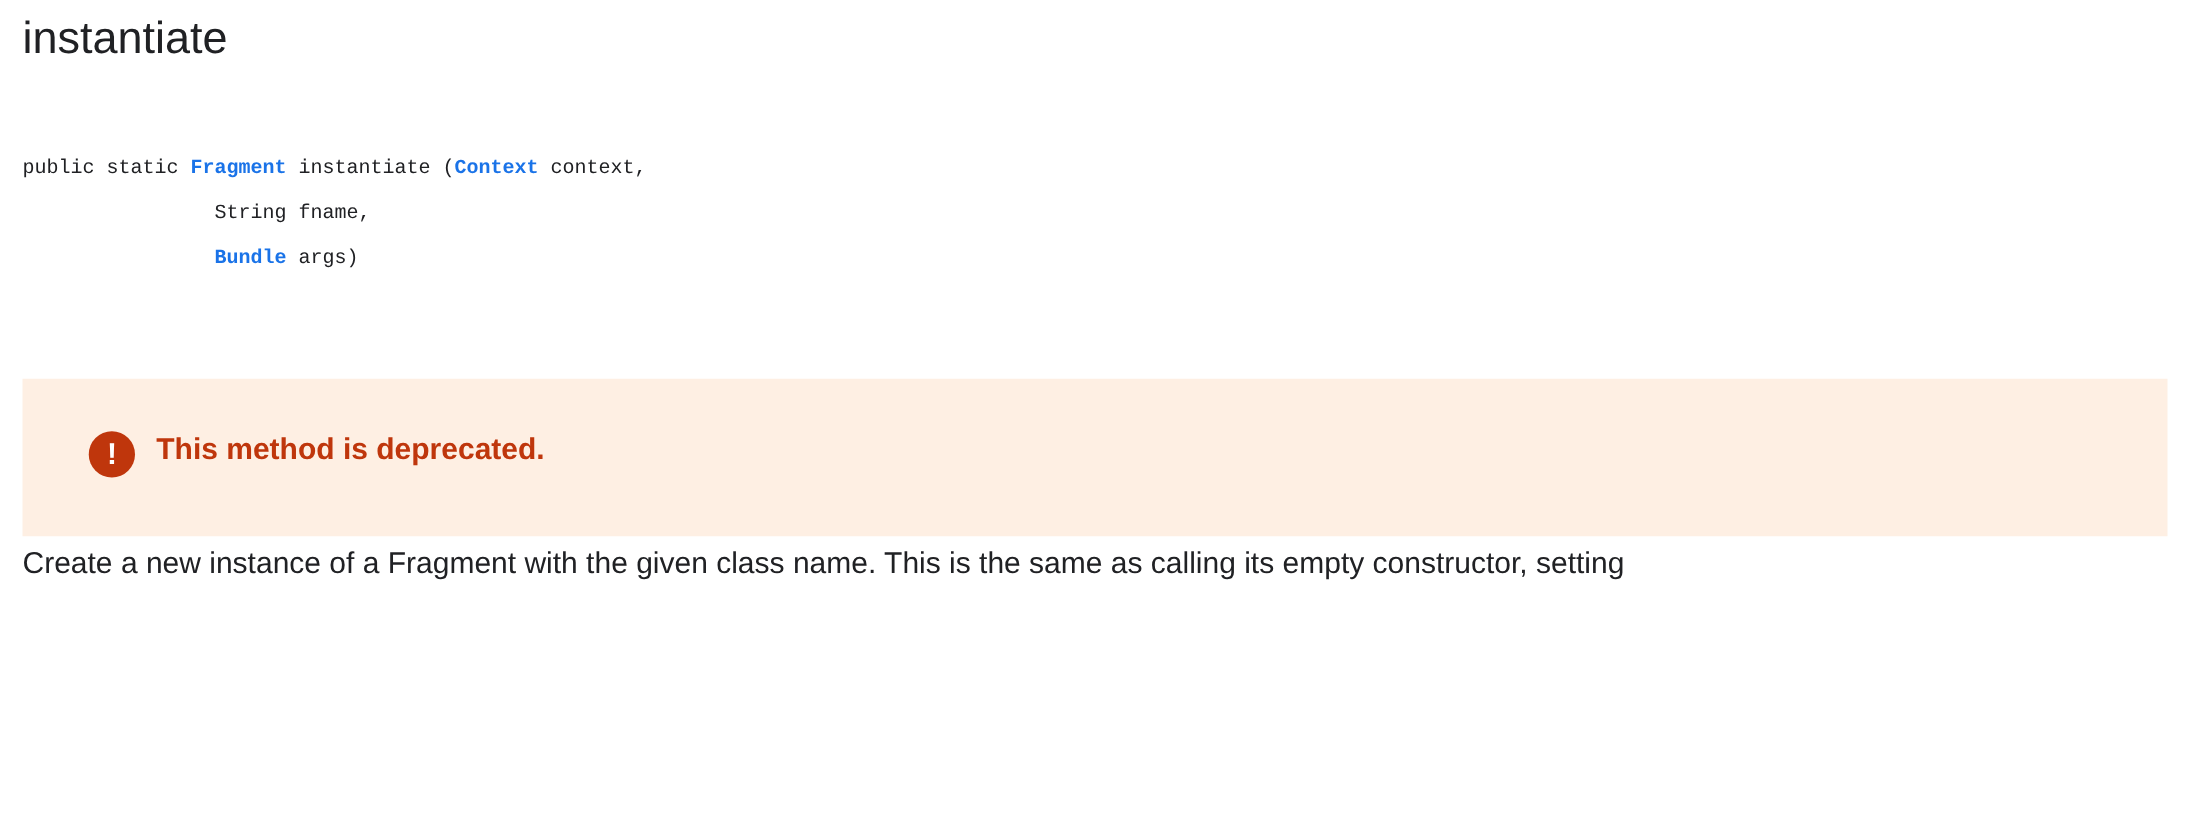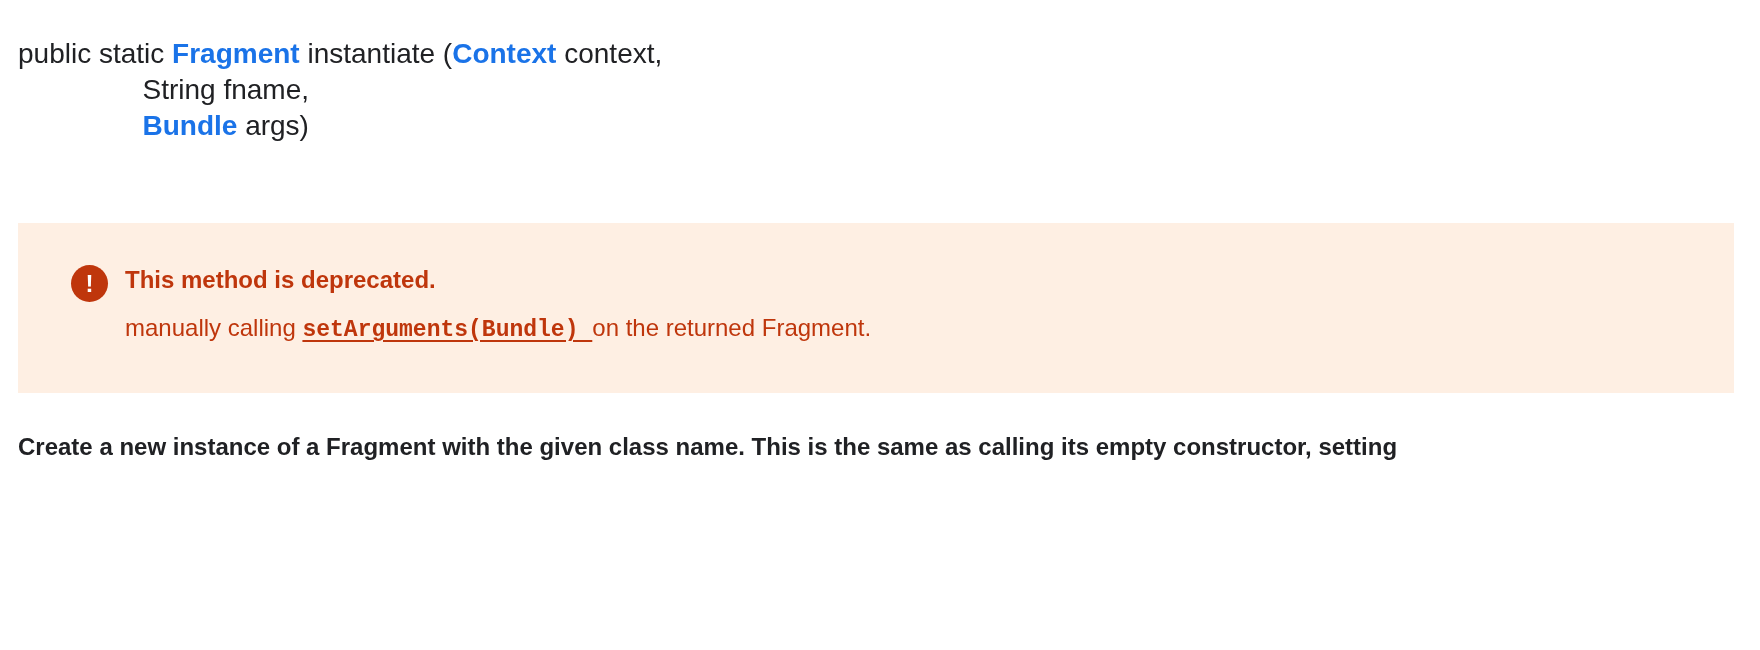--- a/index.html
+++ b/index.html
@@ -18,23 +18,23 @@
     height: 100%;
   }
   h3.method-heading {
     margin: 0;
     font-size: 36px;
     font-weight: 400;
     line-height: 44px;
     color: #202124;
   }
   pre.signature {
-    margin: 28px 0 0 0;
-    font-family: Liberation Sans, sans-serif;
-    font-size: 28px;
+    margin: 64px 0 0 0;
+    font-family: Liberation Mono, monospace;
+    font-size: 16px;
     line-height: 36px;
     color: #202124;
     white-space: pre;
   }
   pre.signature .line { white-space: pre; }
   pre.signature a.link {
     color: #1a73e8;
     font-weight: 700;
     text-decoration: none;
     cursor: pointer;
@@ -78,52 +78,50 @@
     font-weight: 700;
     font-size: 23px;
     color: #bf360c;
     text-decoration: underline;
     text-decoration-thickness: 2px;
     text-underline-offset: 4px;
     white-space: pre;
     cursor: pointer;
   }
   .description {
-    margin-top: 32px;
     font-size: 24px;
     line-height: 44px;
     color: #202124;
-    font-weight: bold;
   }
   .description a.chip {
     font-family: "Liberation Mono", "DejaVu Sans Mono", monospace;
     font-size: 22px;
     color: #1a73e8;
     background: #f1f3f4;
     border-radius: 4px;
     padding: 3px 8px;
     text-decoration: none;
     white-space: pre;
     cursor: pointer;
   }
 </style>
 </head>
 <body>
 
 <div class="page">
 
+  <h3 class="method-heading">instantiate</h3>
 
   <pre class="signature"><div class="line"><span class="plain">public static </span><a class="link">Fragment</a><span class="plain"> instantiate (</span><a class="link">Context</a><span class="plain"> context, </span></div><div class="line"><span class="plain">                String fname, </span></div><div class="line"><span class="plain">                </span><a class="link">Bundle</a><span class="plain"> args)</span></div></pre>
 
   <aside class="deprecation-box">
     <span class="error-icon">!</span>
     <div class="deprecation-content">
       <p class="deprecation-title">This method is deprecated.</p>
       <div class="deprecation-lines">
-          <div class="line"><span class="plain">manually calling </span><a class="codelink">setArguments(Bundle) </a><span class="plain">on the returned Fragment.</span></div>
         </div>
     </div>
   </aside>
 
   <div class="description">
       <div class="line"><span class="plain">Create a new instance of a Fragment with the given class name. This is the same as calling its empty constructor, setting</span></div>
     </div>
 
 </div>
 

